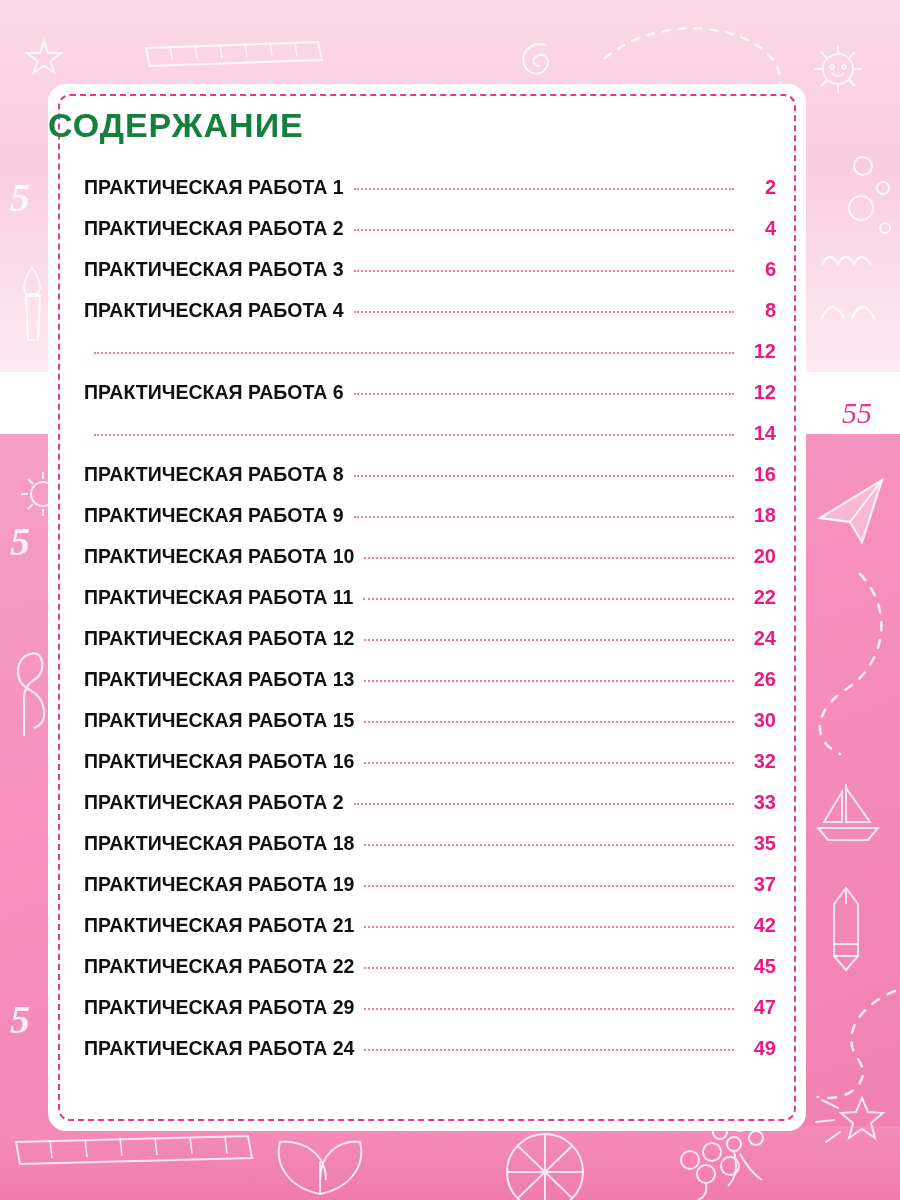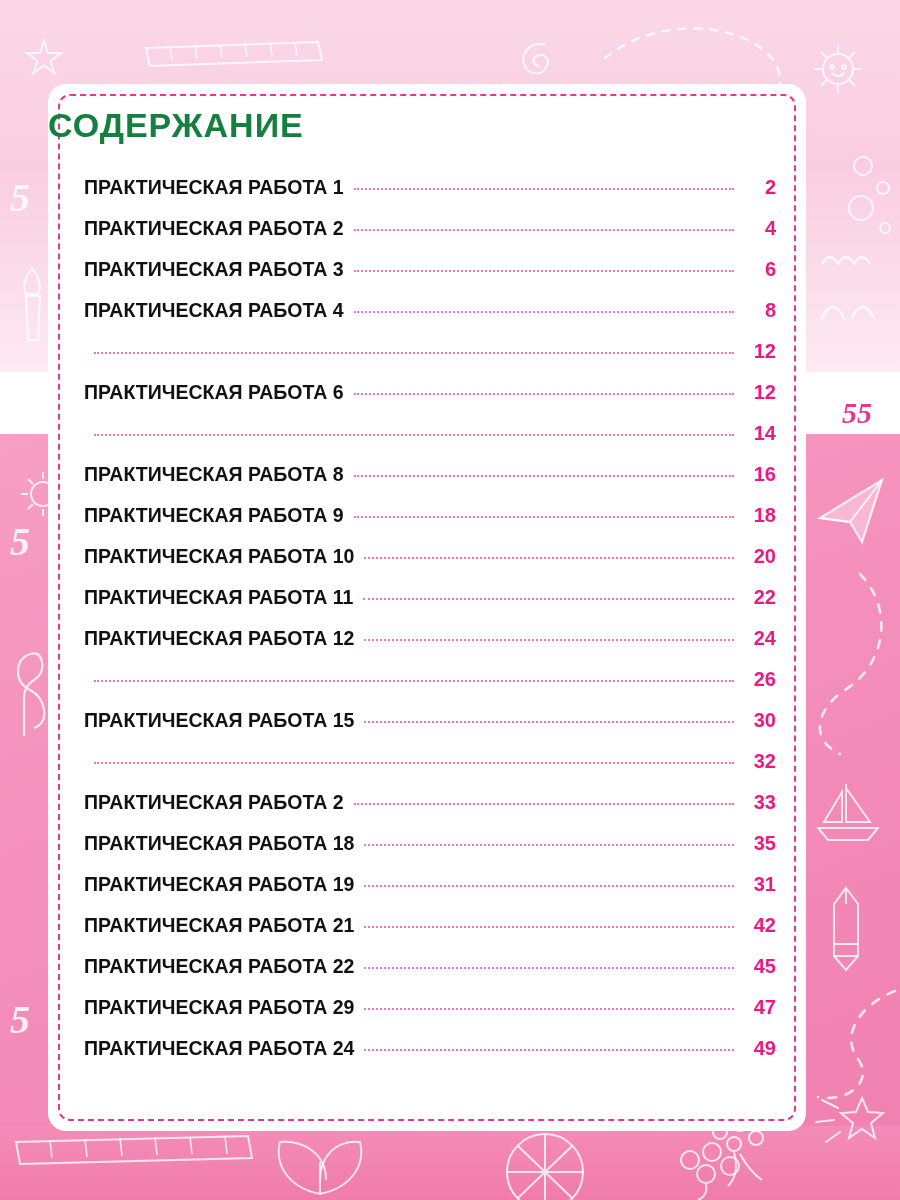--- a/index.html
+++ b/index.html
@@ -63,21 +63,21 @@
     color: rgba(255,255,255,0.85);
     font-size: 40px;
     line-height: 1;
   }
   .num-55 {
     position: absolute;
     right: 28px;
     top: 396px;
     font-family: "Liberation Serif", serif;
     font-style: italic;
-    font-weight: bold;
+    font-weight: normal;
     color: #e8368f;
     font-size: 30px;
   }
 
   
   .card {
     position: absolute;
     left: 48px;
     top: 84px;
     width: 758px;
@@ -332,46 +332,48 @@
           <span class="toc-label">ПРАКТИЧЕСКАЯ РАБОТА 11</span>
           <span class="toc-leader"></span>
           <span class="toc-page">22</span>
         </div>
         <div class="toc-row">
           <span class="toc-label">ПРАКТИЧЕСКАЯ РАБОТА 12</span>
           <span class="toc-leader"></span>
           <span class="toc-page">24</span>
         </div>
         <div class="toc-row">
+          <span class="toc-label">ПРАКТИЧЕСКАЯ РАБОТА 13</span>
           <span class="toc-leader"></span>
           <span class="toc-page">26</span>
         </div>
         <div class="toc-row">
           <span class="toc-label">ПРАКТИЧЕСКАЯ РАБОТА 15</span>
           <span class="toc-leader"></span>
           <span class="toc-page">30</span>
         </div>
         <div class="toc-row">
+          <span class="toc-label">ПРАКТИЧЕСКАЯ РАБОТА 16</span>
           <span class="toc-leader"></span>
           <span class="toc-page">32</span>
         </div>
         <div class="toc-row">
           <span class="toc-label">ПРАКТИЧЕСКАЯ РАБОТА 2</span>
           <span class="toc-leader"></span>
           <span class="toc-page">33</span>
         </div>
         <div class="toc-row">
           <span class="toc-label">ПРАКТИЧЕСКАЯ РАБОТА 18</span>
           <span class="toc-leader"></span>
           <span class="toc-page">35</span>
         </div>
         <div class="toc-row">
           <span class="toc-label">ПРАКТИЧЕСКАЯ РАБОТА 19</span>
           <span class="toc-leader"></span>
-          <span class="toc-page">31</span>
+          <span class="toc-page">37</span>
         </div>
         <div class="toc-row">
           <span class="toc-label">ПРАКТИЧЕСКАЯ РАБОТА 21</span>
           <span class="toc-leader"></span>
           <span class="toc-page">42</span>
         </div>
         <div class="toc-row">
           <span class="toc-label">ПРАКТИЧЕСКАЯ РАБОТА 22</span>
           <span class="toc-leader"></span>
           <span class="toc-page">45</span>

